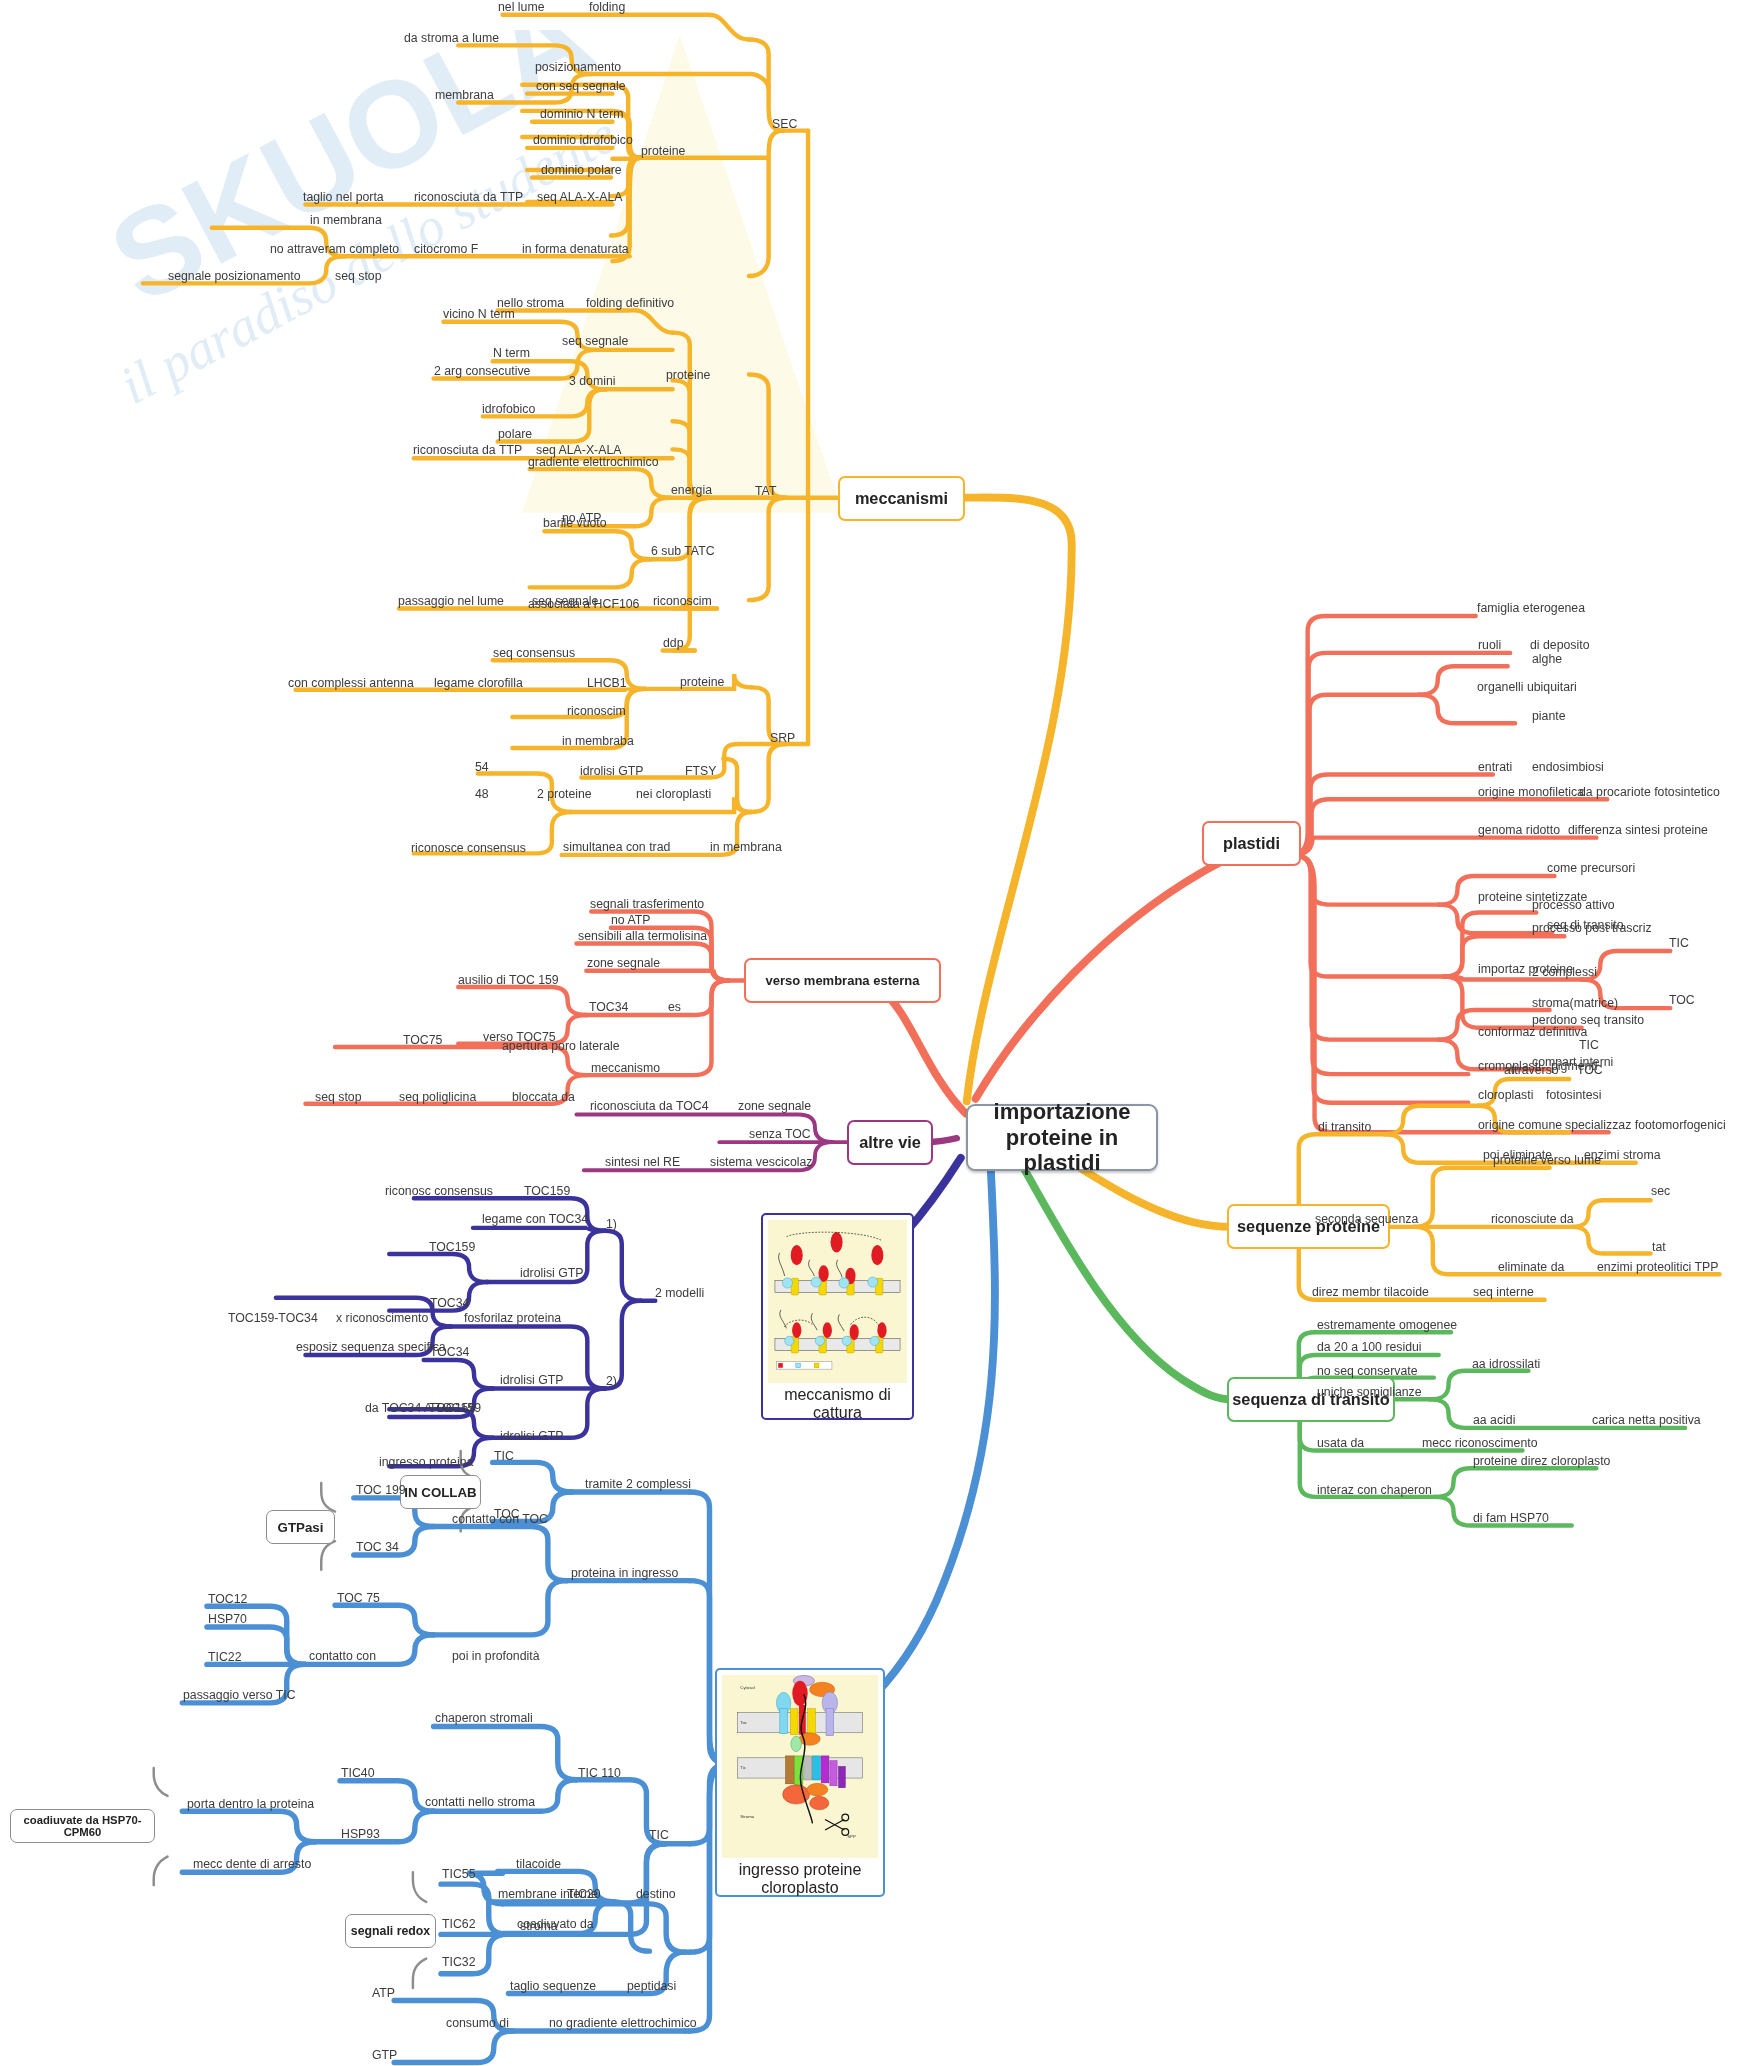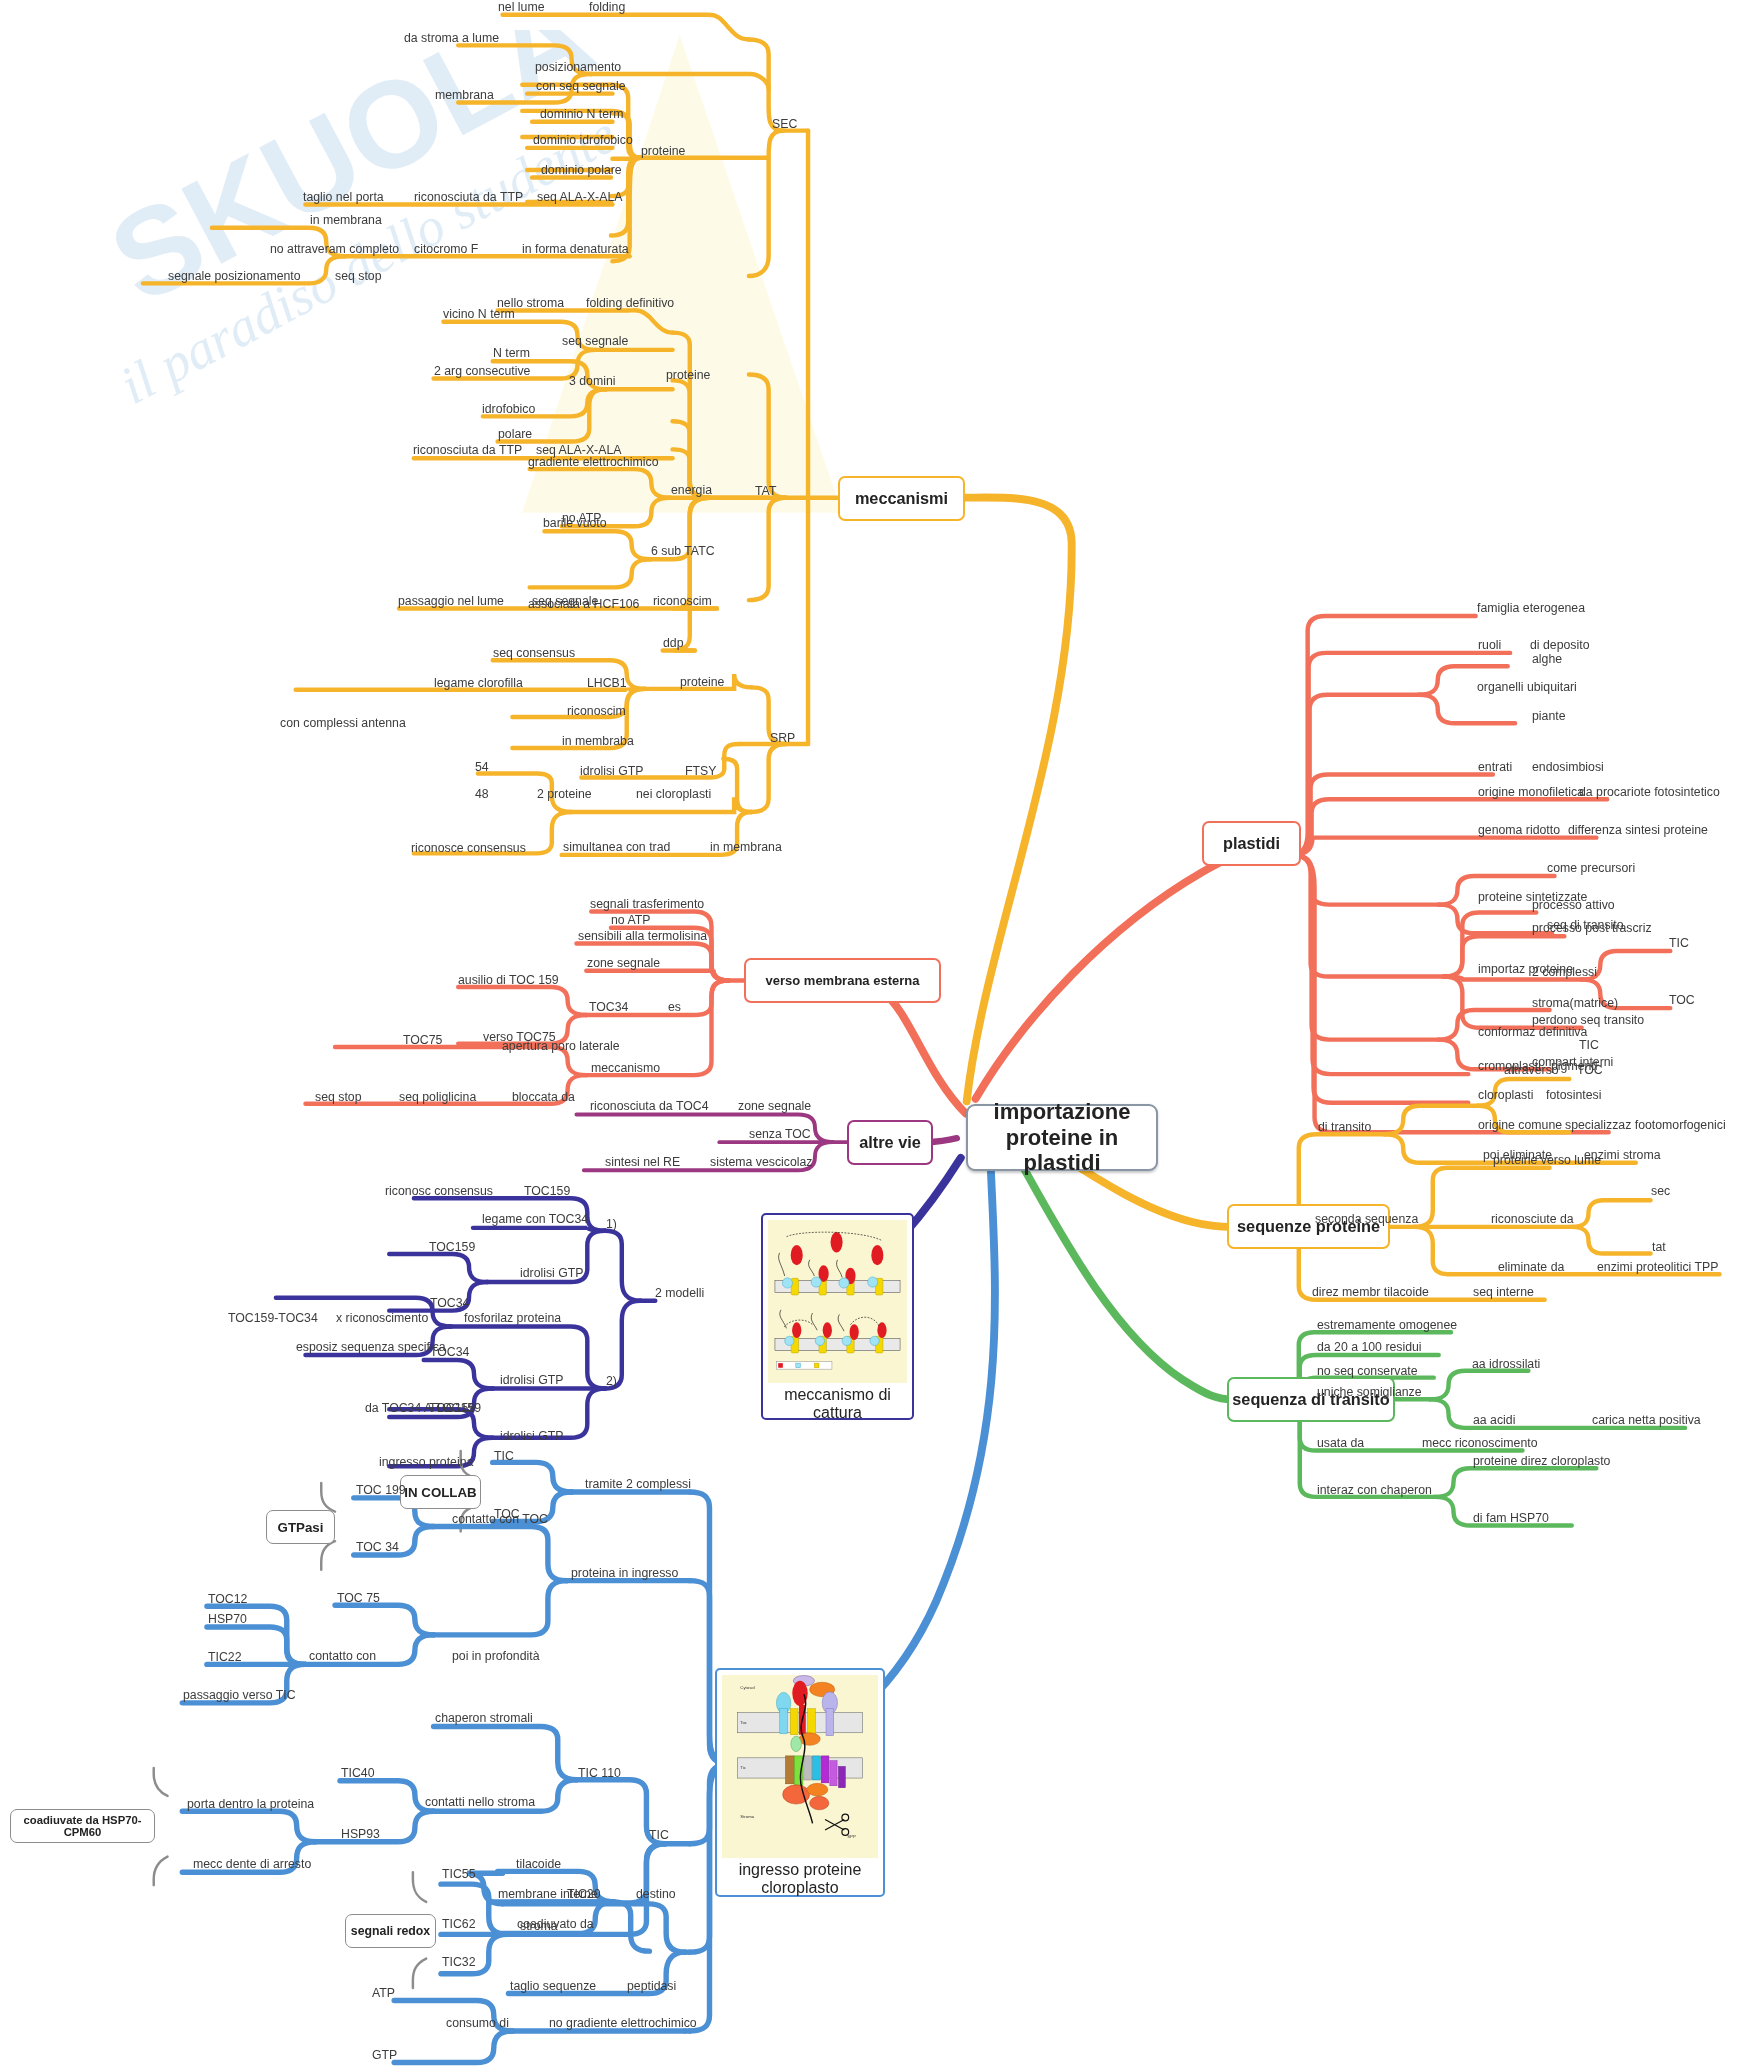--- a/index.html
+++ b/index.html
@@ -518,21 +518,21 @@
   <div class="lbl" style="left:398px;top:595px;">passaggio nel lume</div>
   <div class="lbl" style="left:532px;top:595px;">seq segnale</div>
   <div class="lbl" style="left:653px;top:595px;">riconoscim</div>
   <div class="lbl" style="left:663px;top:637px;">ddp</div>
 
   <div class="lbl" style="left:770px;top:732px;">SRP</div>
   <div class="lbl" style="left:680px;top:676px;">proteine</div>
   <div class="lbl" style="left:493px;top:647px;">seq consensus</div>
   <div class="lbl" style="left:587px;top:677px;">LHCB1</div>
   <div class="lbl" style="left:434px;top:677px;">legame clorofilla</div>
-  <div class="lbl" style="left:280px;top:677px;margin-top:40px;">con complessi antenna</div>
+  <div class="lbl" style="left:288px;top:677px;">con complessi antenna</div>
   <div class="lbl" style="left:567px;top:705px;">riconoscim</div>
   <div class="lbl" style="left:562px;top:735px;">in membraba</div>
   <div class="lbl" style="left:580px;top:765px;">idrolisi GTP</div>
   <div class="lbl" style="left:685px;top:765px;">FTSY</div>
   <div class="lbl" style="left:475px;top:761px;">54</div>
   <div class="lbl" style="left:475px;top:788px;">48</div>
   <div class="lbl" style="left:537px;top:788px;">2 proteine</div>
   <div class="lbl" style="left:636px;top:788px;">nei cloroplasti</div>
   <div class="lbl" style="left:411px;top:842px;">riconosce consensus</div>
   <div class="lbl" style="left:563px;top:841px;">simultanea con trad</div>

